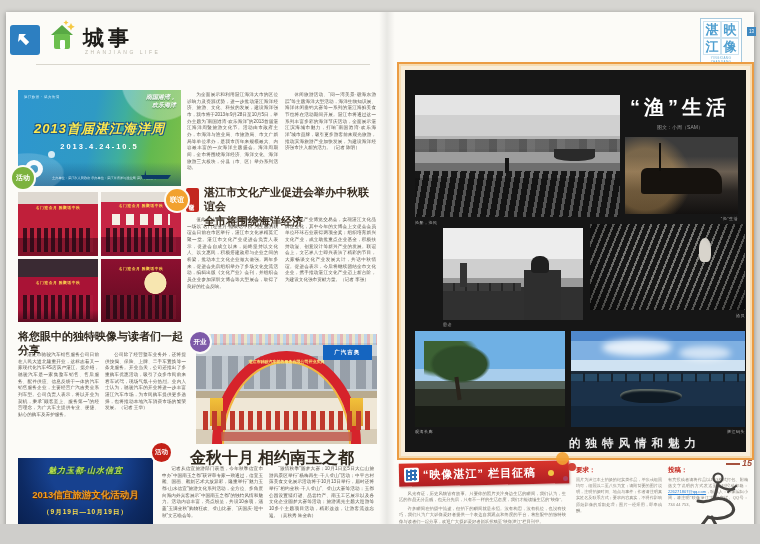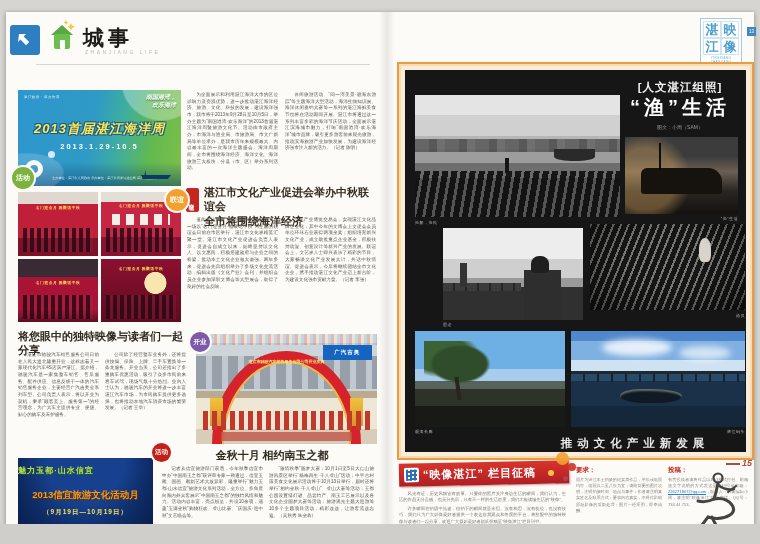--- a/index.html
+++ b/index.html
@@ -69,23 +69,23 @@
   .a3-windows{left:0;right:0;top:20%;height:30%;background:repeating-linear-gradient(90deg,rgba(70,80,95,.40) 0 10px,rgba(150,160,170,.22) 10px 16px)}
   .a3-sign{right:3%;top:10%;width:27%;height:14%;background:#1565c0;color:#fff;font-size:5.5px;font-weight:700;letter-spacing:1px;display:flex;align-items:center;justify-content:center}
   .a3-arch{left:9%;top:15%;width:82%;height:170%;border:10px solid #d6232b;border-radius:50%;box-shadow:inset 0 0 0 2px #f3b63e}
   .a3-arch-text{left:16%;right:16%;top:23%;text-align:center;font-size:4px;font-weight:700;color:#ffe77a;z-index:3}
   .a3-foot-l{left:8%;bottom:16%;width:7%;height:26%;background:linear-gradient(#f2c23a,#d9932b)}
   .a3-foot-r{right:8%;bottom:16%;width:7%;height:26%;background:linear-gradient(#f2c23a,#d9932b)}
   .a3-crowd{left:4%;right:4%;bottom:13%;height:17%;background:repeating-linear-gradient(90deg,#c0392b 0 5px,rgba(120,30,25,0) 5px 9px)}
   .a3-carpet{left:14%;right:14%;bottom:3%;height:8%;background:#c05548;opacity:.8}
 
   
-  .a4-headline{left:176px;top:448px;width:192px;text-align:center;font-weight:700;font-size:11px;color:#30291f}
+  .a4-headline{left:176px;top:448px;width:192px;text-align:center;font-weight:700;font-size:16px;color:#30291f}
   .a4-banner{left:18px;top:458px;width:135px;height:79px;overflow:hidden;background:radial-gradient(ellipse at 50% 0%,#17418f 0 40%,#0d2a63 70%,#081d49 100%)}
-  .a4-deco{left:0;right:0;top:7px;text-align:left;font-weight:700;font-size:8px;color:#b8e04e;text-shadow:1px 1px 0 #1d5a23;letter-spacing:1px}
+  .a4-deco{left:0;right:0;top:7px;text-align:center;font-weight:700;font-style:italic;font-size:8px;color:#b8e04e;text-shadow:1px 1px 0 #1d5a23;letter-spacing:1px}
   .a4-title{left:0;right:0;top:31px;text-align:center;font-weight:700;font-size:9.5px;color:#f59b1c;text-shadow:1px 1px 0 #5a2c06}
   .a4-date{left:0;right:0;top:50px;text-align:center;font-weight:700;font-size:6.5px;color:#ffe04d;letter-spacing:1px}
   .a4-col1{left:162px;top:466px;width:101px;height:71px}
   .a4-col2{left:269px;top:466px;width:105px;height:71px}
 
   
   .logo-box{left:700px;top:18px;width:42px;height:47px;border:1px solid #a8cade;background:#fff;padding:2px 2px 1px}
   .logo-grid{display:grid;grid-template-columns:1fr 1fr;width:36px;height:34px;margin:0 auto}
   .logo-grid b{font-size:13px;line-height:17px;text-align:center;color:#4f9fd0;box-shadow:inset 0 0 0 1px #cfe4f0}
   .logo-inner-sub{font-size:3px;color:#6fb0d6;text-align:center;letter-spacing:.4px;margin-top:1px}
@@ -187,21 +187,21 @@
   <div class="abs hdr-sub">ZHANJIANG LIFE</div>
   <div class="abs hdr-line"></div>
 
   <div class="abs a1-banner">
     <div class="abs a1-topmini">湛江旅游 · 魅力海湾</div>
     <div class="abs a1-slogan serif">
       <span>南国港湾，</span><br>
       <span>欢乐海洋</span>
     </div>
     <div class="abs a1-title">2013首届湛江海洋周</div>
-    <div class="abs a1-date">2013.1.29-10.5</div>
+    <div class="abs a1-date">2013.4.24-10.5</div>
     <div class="abs a1-foot">主办单位：湛江市人民政府 承办单位：湛江市海洋与渔业局 湛江市旅游局</div>
     <div class="abs a1-ring"></div>
     <div class="abs a1-dot"></div>
     <div class="abs a1-ship"></div>
   </div>
   <div class="abs body-txt a1-col1">为全面展示和利用湛江海洋大市的区位影响力及资源优势，进一步推动湛江海洋经济、旅游、文化、科技的发展，建设海洋强市，我市将于2013年9月28日至10月5日，举办主题为“南国港湾·欢乐海洋”的2013首届湛江海洋周暨旅游文化节。活动由市政府主办，市海洋与渔业局、市旅游局、市文广新局等单位承办，是我市历年来规模最大、内容最丰富的一次海洋主题盛会。海洋周期间，全市将围绕海洋经济、海洋文化、海洋旅游三大板块，分县（市、区）举办系列活动。</div>
   <div class="abs body-txt a1-col2">休闲旅游活动、“同一湾美景·碧海东游踪”等主题海洋大型活动，海洋生物知识展、海洋休闲垂钓大赛等一系列的湛江海鲜美食节也将在活动期间开展。湛江市将通过这一系列丰富多彩的海洋节庆活动，全面展示湛江滨海城市魅力，打响“南国港湾·欢乐海洋”城市品牌，吸引更多游客前来观光旅游，推动滨海旅游产业加快发展，为建设海洋经济强市注入新的活力。（记者 陈明）</div>
   <div class="abs tag tag-a1">活动</div>
 
   <div class="abs grid">
@@ -265,21 +265,20 @@
         <b>像</b>
     </div>
     <div class="logo-inner-sub">YINGXIANG ZHANJIANG</div>
   </div>
   <div class="abs logo-below">映像湛江 · 与您分享精彩瞬间</div>
   <div class="abs logo-badge">13</div>
 
   <div class="abs panel-frame"></div>
   <div class="abs panel"></div>
 
-  <div class="abs panel-category">[人文湛江组照]</div>
   <div class="abs panel-title">“渔”生活</div>
   <div class="abs panel-byline">图文：小周（SAM）</div>
 
   <div class="abs ph ph-harbor">
     <div class="row"></div>
     <div class="boat"></div>
     <div class="streaks"></div>
     <div class="man"></div>
   </div>
   <div class="abs cap cap-harbor">渔船，渔民</div>
@@ -312,21 +311,21 @@
 
   <div class="abs ph ph-pier">
     <div class="cloud"></div>
     <div class="cloud2"></div>
     <div class="line"></div>
     <div class="posts"></div>
     <div class="wood"></div>
   </div>
   <div class="abs cap cap-pier">湛江码头</div>
 
-  <div class="abs panel-foot">推动文化产业新发展</div>
+  <div class="abs panel-foot">的独特风情和魅力</div>
 
   <div class="abs call-banner">
     <span class="qr"></span>
     <b>“映像湛江” 栏目征稿</b>
   </div>
   <div class="abs splat sp1"></div>
   <div class="abs splat sp2"></div>
   <div class="abs splat sp3"></div>
   <div class="abs splat sp4"></div>
 

